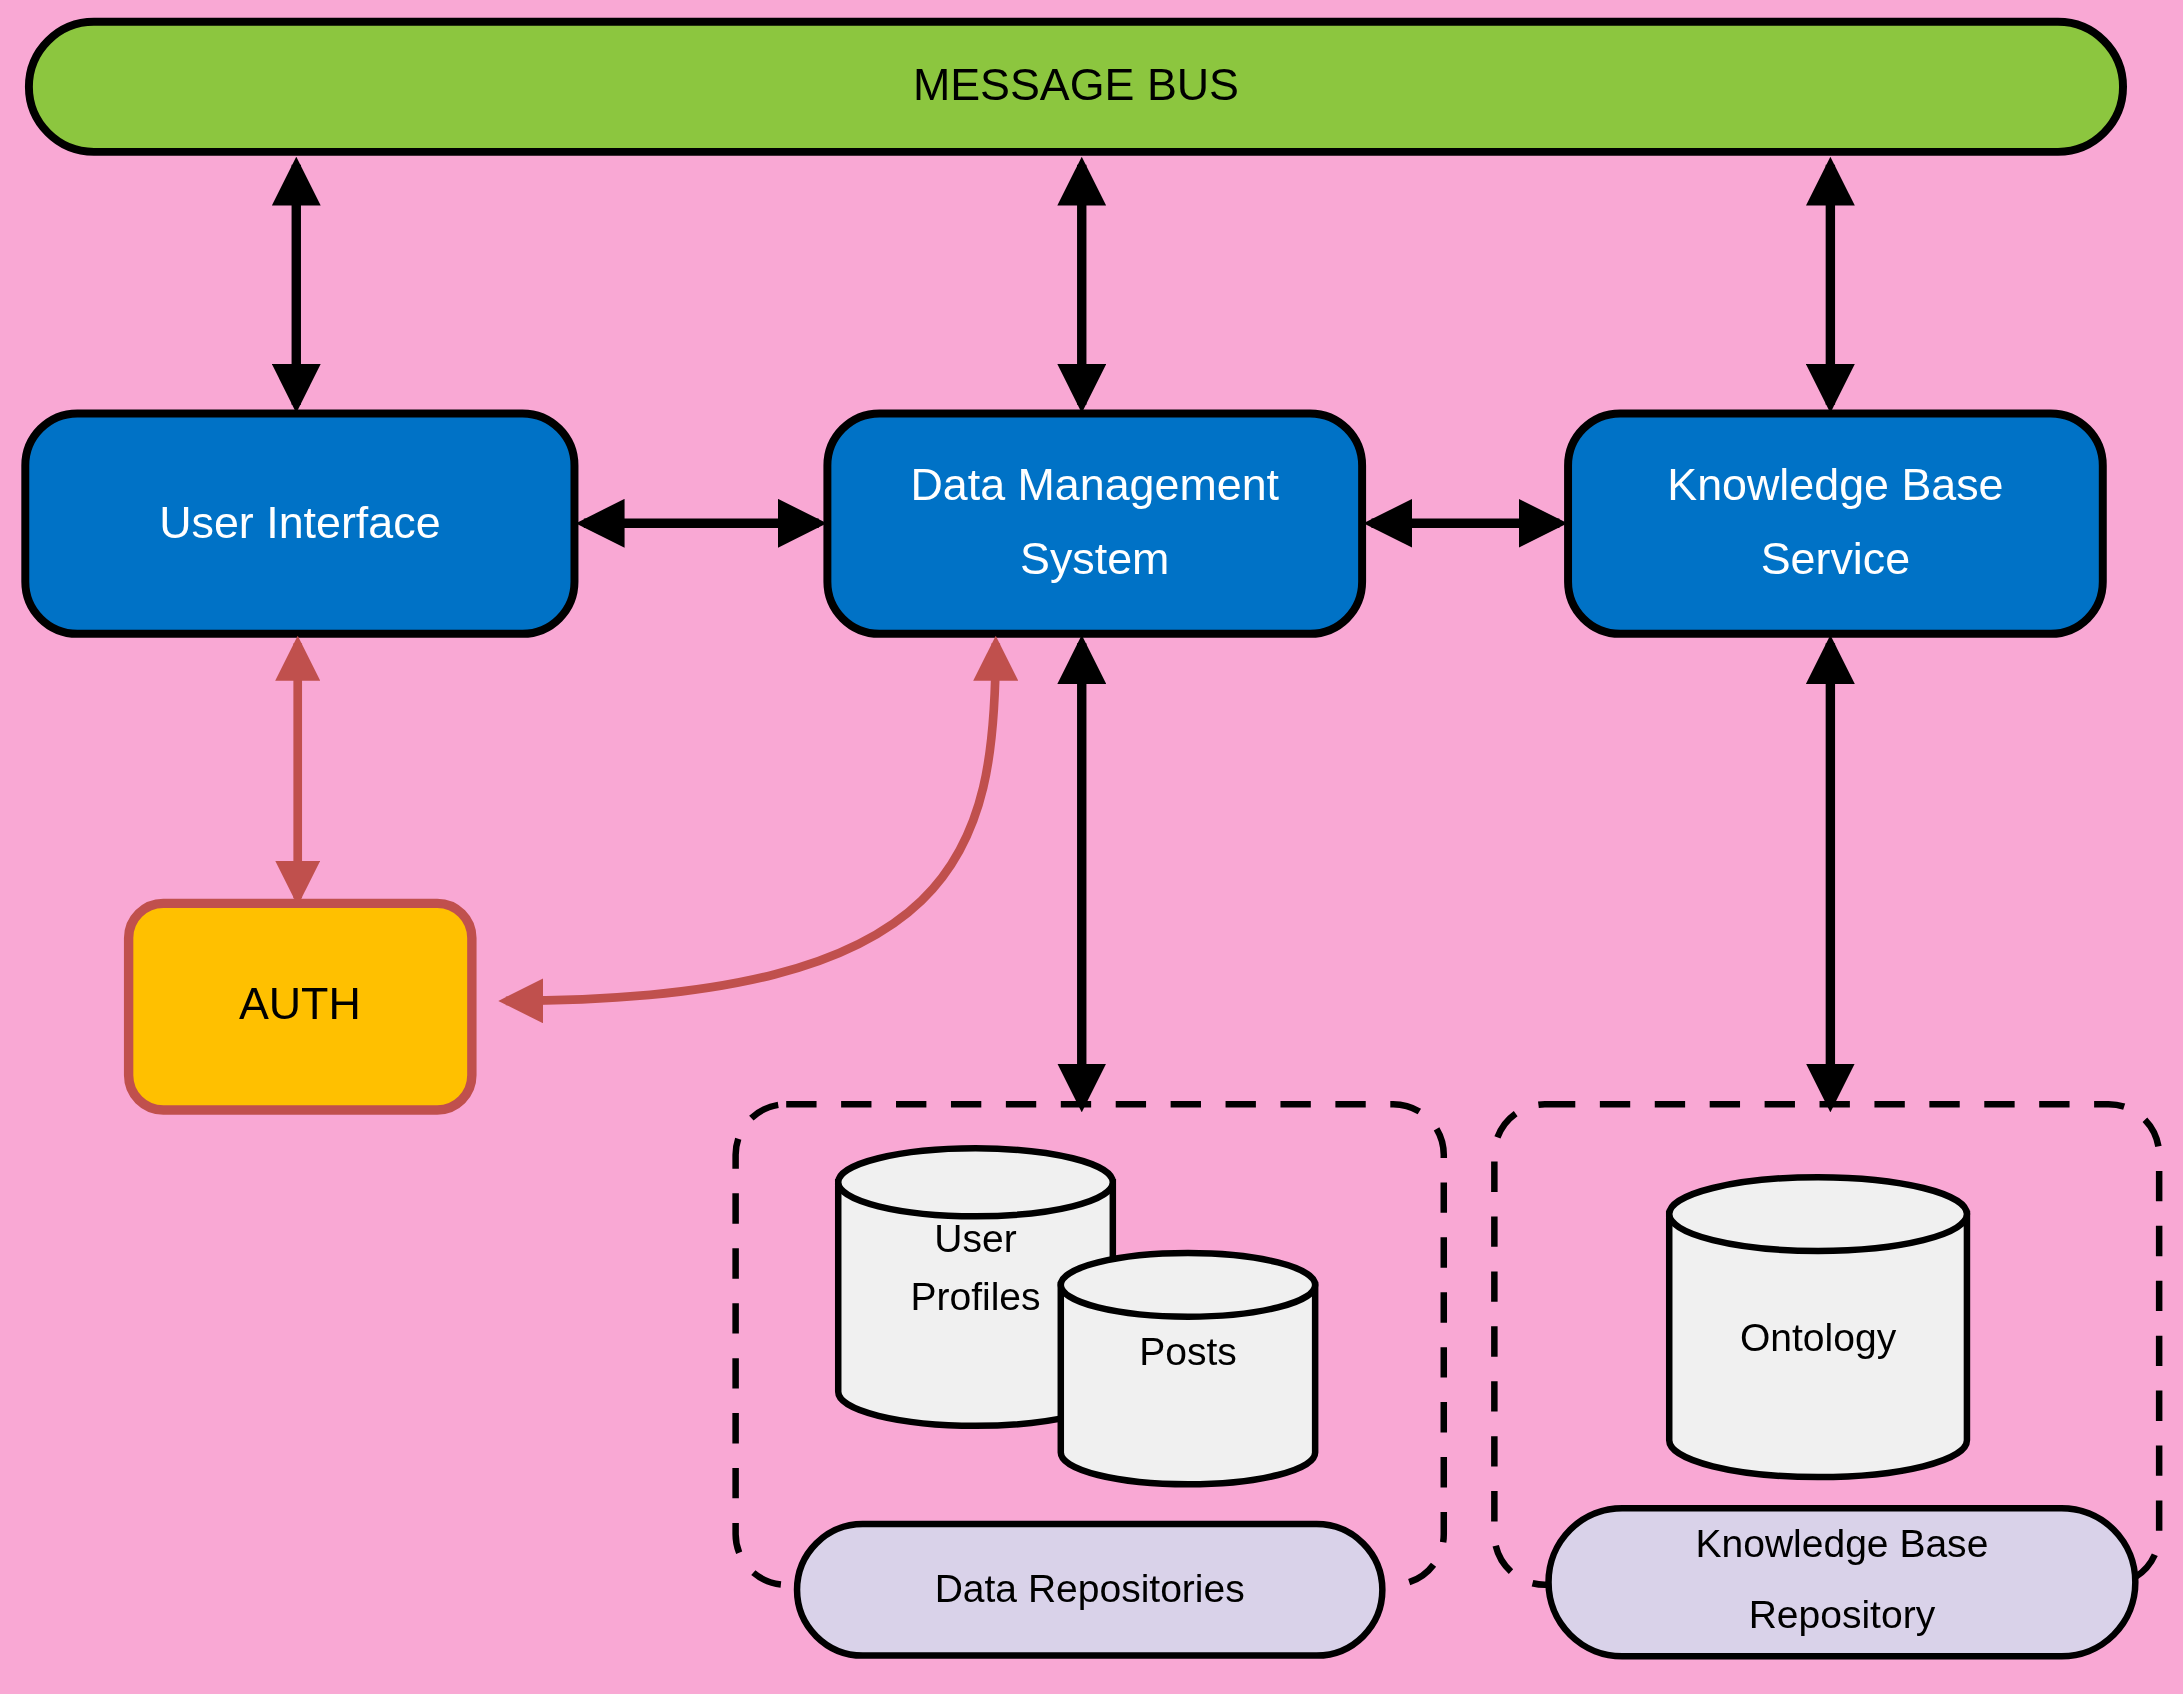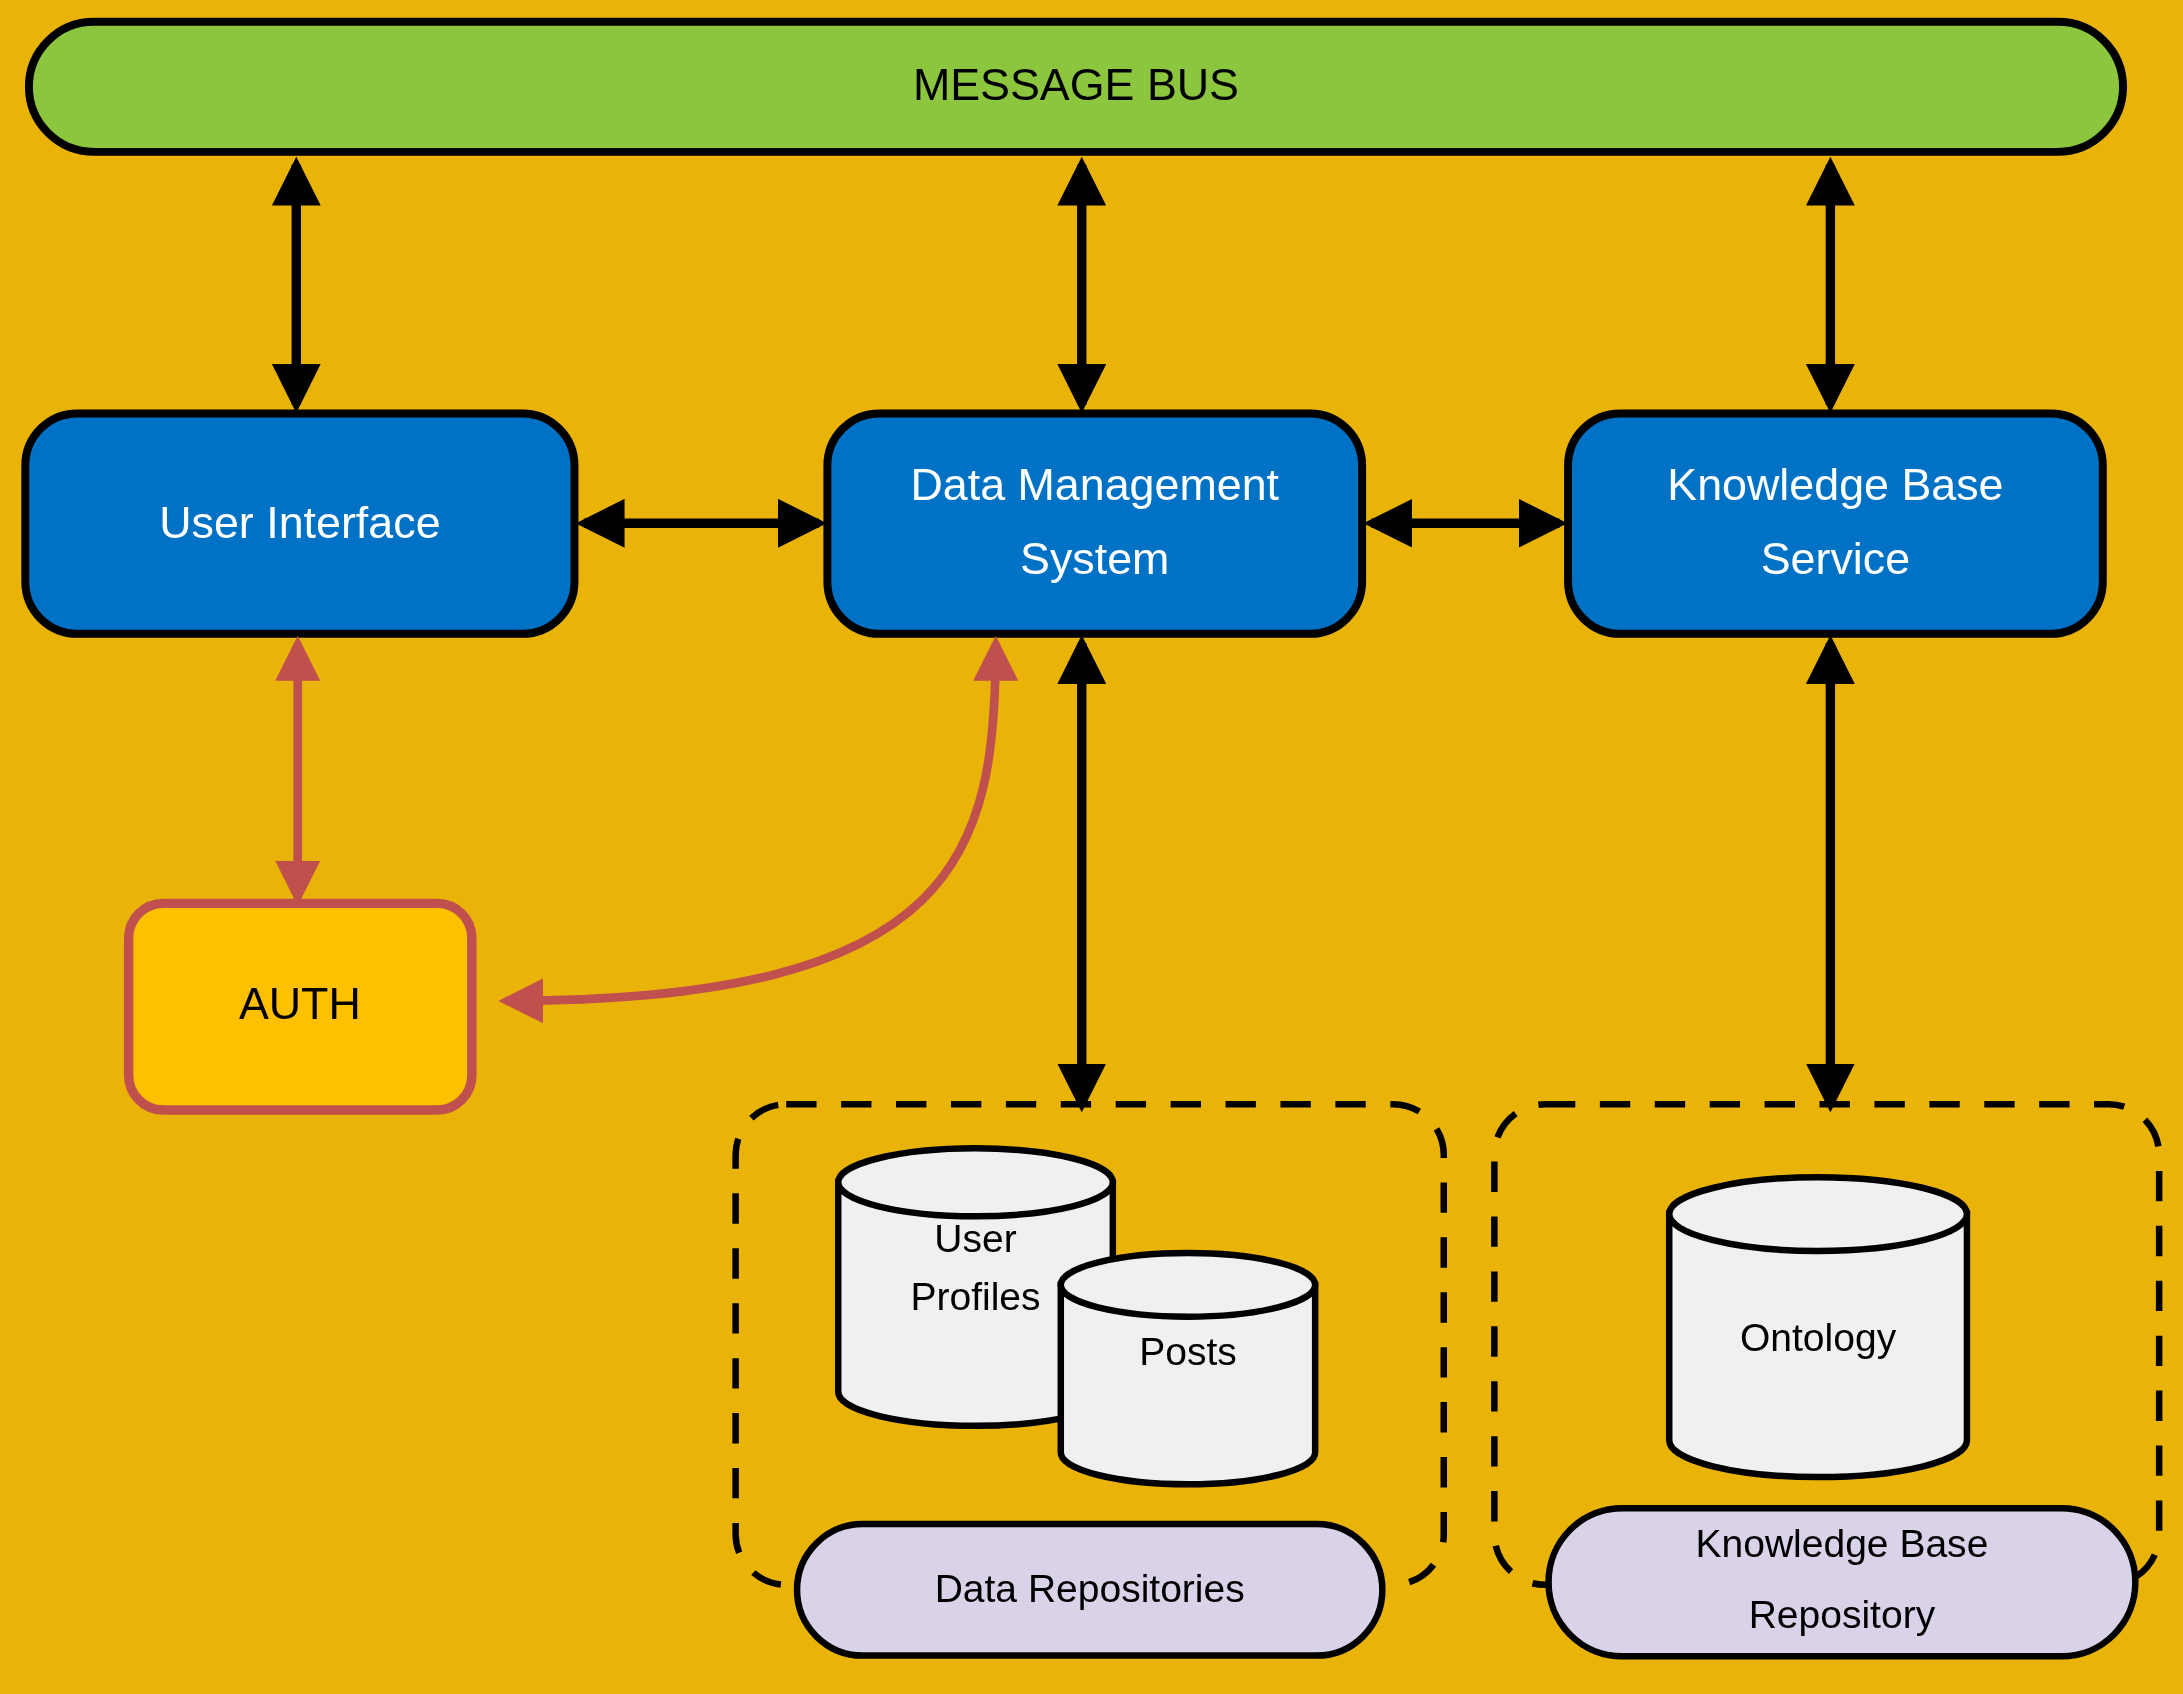--- a/index.html
+++ b/index.html
@@ -10,21 +10,21 @@
   body {
     width: 2183px;
     height: 1694px;
     font-family: "Liberation Sans", sans-serif;
     overflow: hidden;
   }
   #diagram-root {
     position: relative;
     width: 2183px;
     height: 1694px;
-    background: #eab308;
+    background: #f9a8d4;
   }
   svg.canvas {
     position: absolute;
     top: 0;
     left: 0;
     width: 2183px;
     height: 1694px;
     display: block;
   }
   .node-label {

